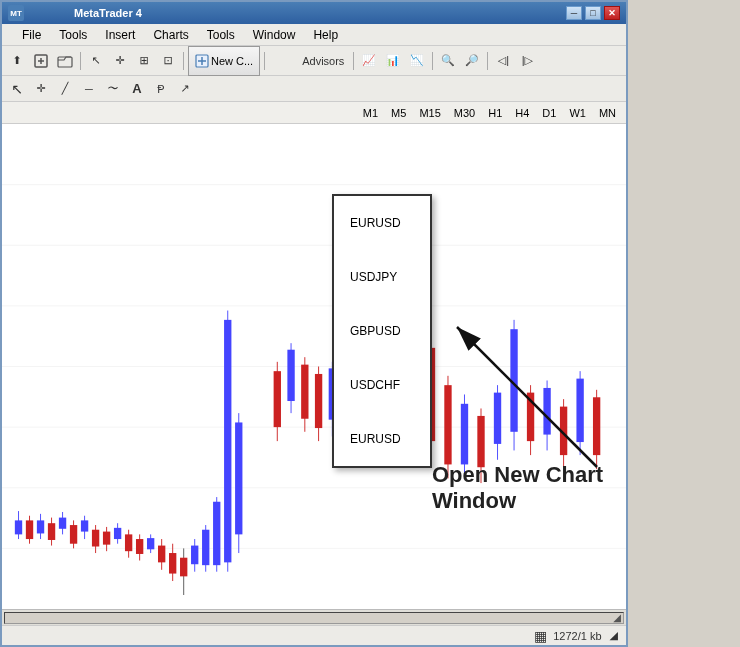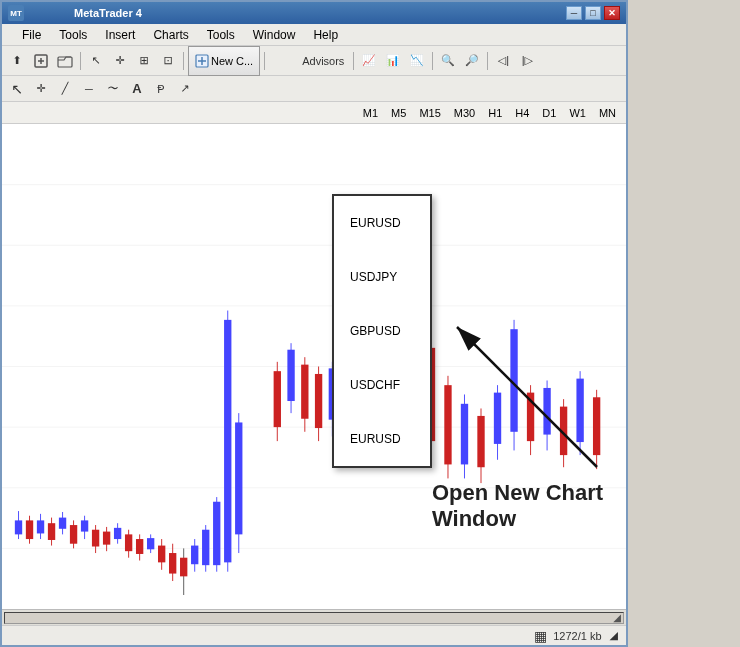--- a/index.html
+++ b/index.html
@@ -216,21 +216,20 @@
     .annotation-text {
       position: absolute;
       top: 360px;
       left: 430px;
       font-size: 22px;
       font-weight: bold;
       color: #222;
       z-index: 90;
       pointer-events: none;
       line-height: 1.2;
-      margin-top: 18px;
     }
 
     
     .status-bar {
       height: 20px;
       background: #ecebe7;
       border-top: 1px solid #ccc;
       display: flex;
       align-items: center;
       justify-content: space-between;

